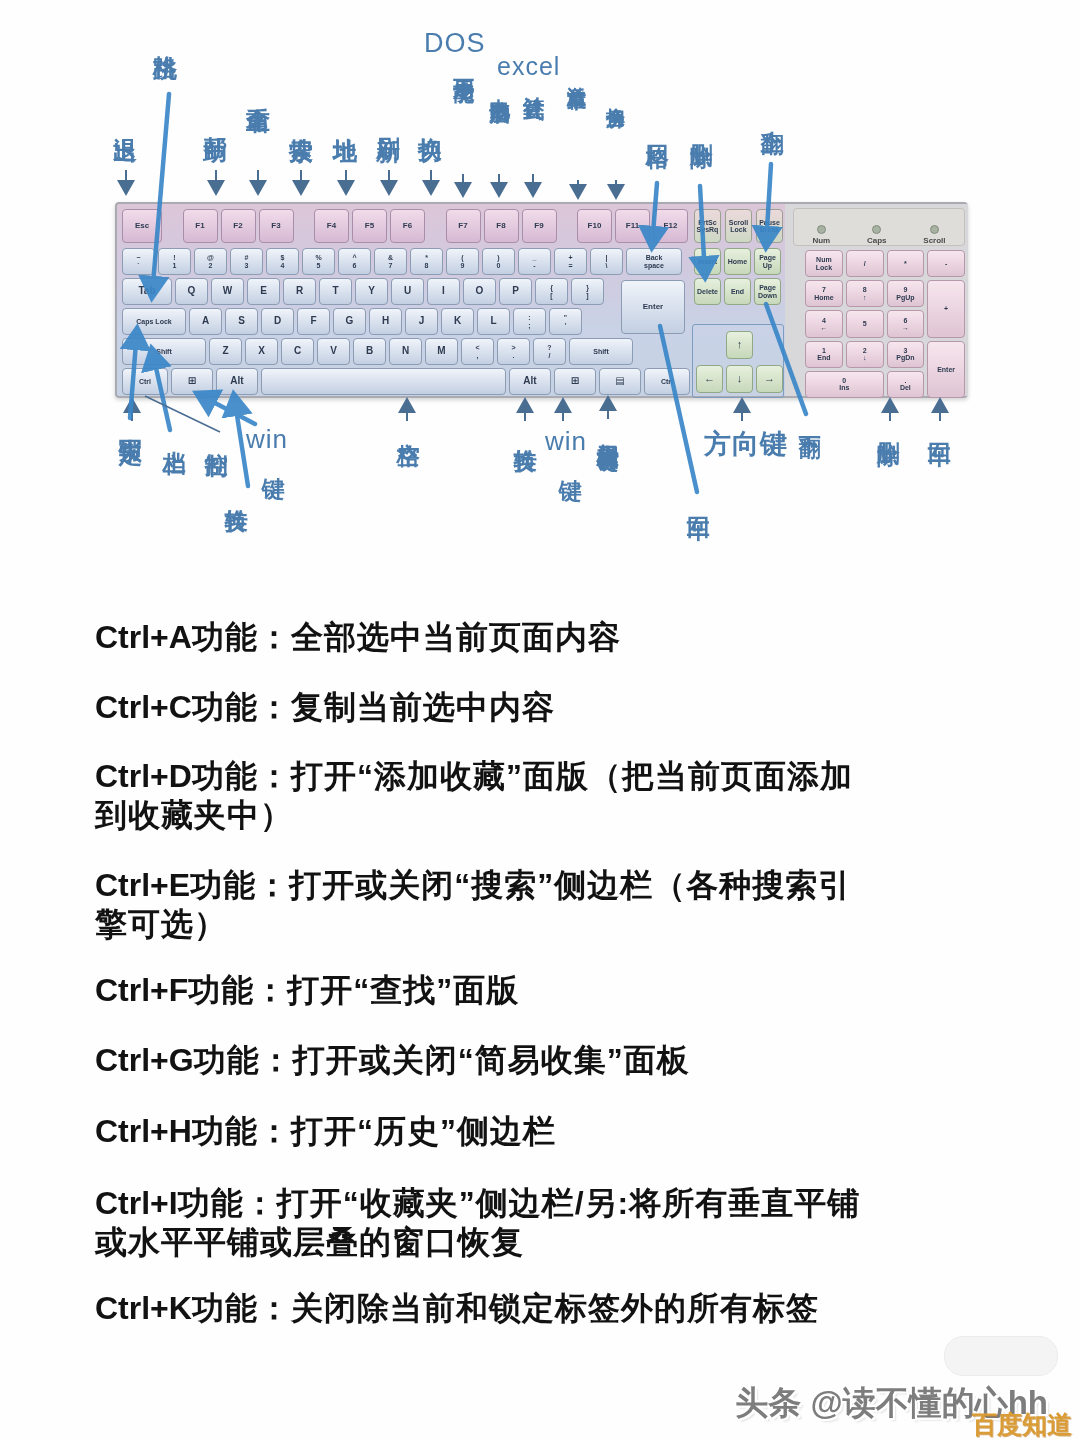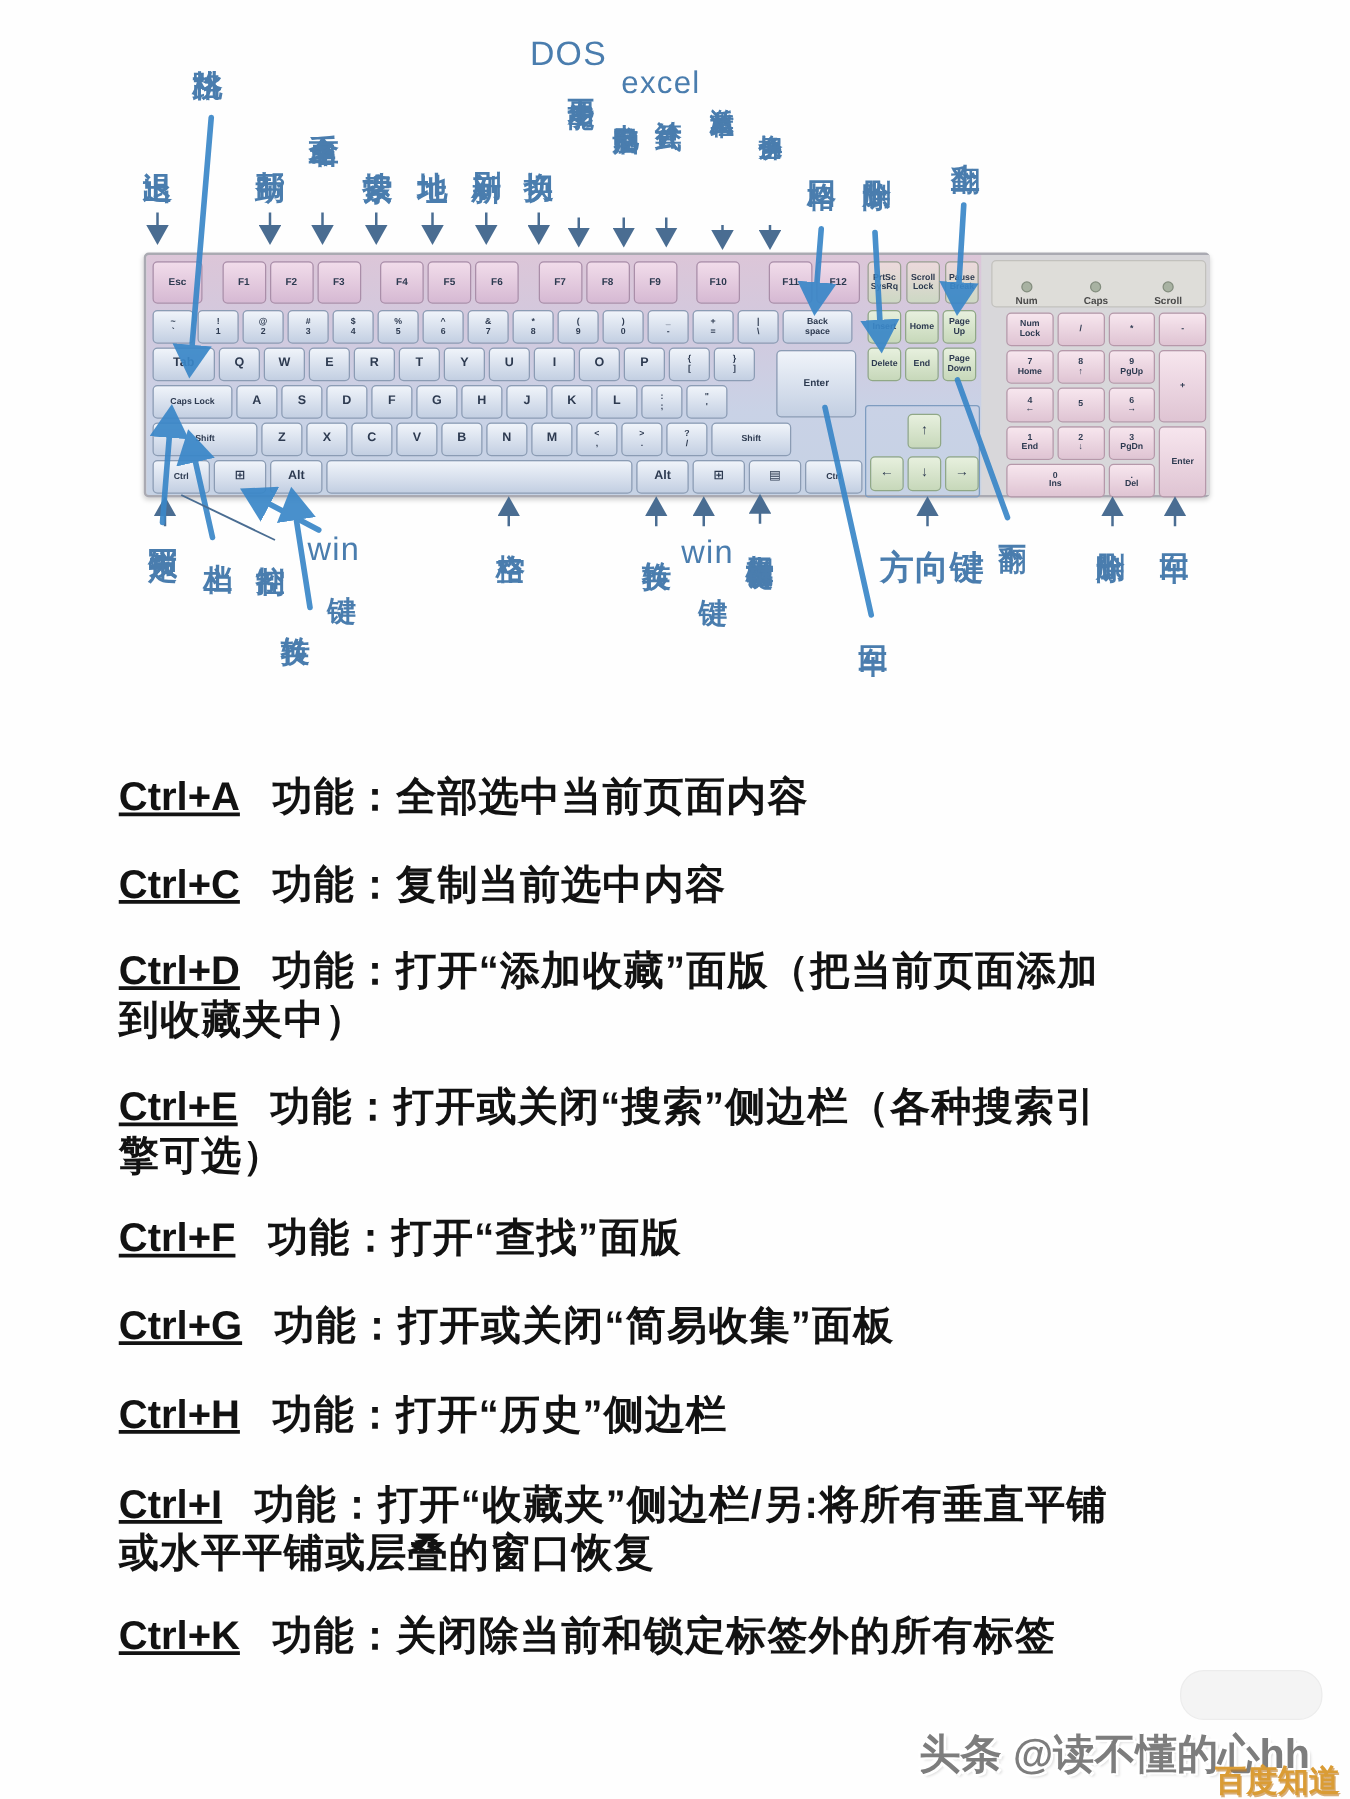--- a/index.html
+++ b/index.html
@@ -48,21 +48,21 @@
        border:1px solid #7e9cc0;border-radius:3px;box-sizing:border-box;}
   #arrowpad .key{position:absolute;width:27px;height:28px;font-size:11px;}
   #numpad{position:absolute;left:688px;top:46px;width:160px;height:148px;display:grid;
        grid-template-columns:repeat(4,1fr);grid-template-rows:repeat(5,1fr);gap:3px;}
   #numpad .key{background:linear-gradient(180deg,#f7e6ee,#dfc4d3);border-color:#b698aa;
        font-size:7px;width:auto;height:auto;}
 
   
   .shortcut{position:absolute;left:95px;width:905px;color:#121212;font-weight:bold;
             font-size:32px;line-height:39px;letter-spacing:1px;white-space:pre-line;}
-  .shortcut .combo{margin-right:26px;letter-spacing:0;text-decoration:underline;}
+  .shortcut .combo{letter-spacing:0;}
 
   
   #faint-pill{position:absolute;right:22px;top:1336px;width:112px;height:38px;border-radius:19px;
               background:#f4f4f4;border:1px solid #ececec;}
   #credit{position:absolute;right:32px;top:1381px;font-size:33px;font-weight:bold;color:#7d7d7d;
           text-shadow:-2px -2px 0 #fff,2px -2px 0 #fff,-2px 2px 0 #fff,2px 2px 0 #fff,3px 3px 2px rgba(0,0,0,.12);}
   #badge{position:absolute;right:8px;top:1408px;font-size:25px;font-weight:bold;color:#da9c35;
          text-shadow:1px 1px 0 rgba(190,120,30,.6);}
 </style>
 </head>
@@ -100,21 +100,21 @@
         <div class="ksp"></div>
         <div class="key" style="width: 35px; height: 34px;">F4</div>
         <div class="key" style="width: 35px; height: 34px;">F5</div>
         <div class="key" style="width: 35px; height: 34px;">F6</div>
         <div class="ksp"></div>
         <div class="key" style="width: 35px; height: 34px;">F7</div>
         <div class="key" style="width: 35px; height: 34px;">F8</div>
         <div class="key" style="width: 35px; height: 34px;">F9</div>
         <div class="ksp"></div>
         <div class="key" style="width: 35px; height: 34px;">F10</div>
-        <div class="key" style="width: 35px; height: 34px; margin-left: 20px;">F11</div>
+        <div class="key" style="width: 35px; height: 34px;">F11</div>
         <div class="key" style="width: 35px; height: 34px;">F12</div>
       </div>
     <div id="mainrows">
         <div class="krow">
           <div class="key sm" style="width: 33px;">~
 `</div>
           <div class="key sm" style="width: 33px;">!
 1</div>
           <div class="key sm" style="width: 33px;">@
 2</div>
@@ -285,21 +285,21 @@
   <div class="vlabel" style="left:204px;top:434px;font-size:23px;">控制</div>
   <div class="hlabel" style="left:246px;top:424px;font-weight:normal;">win</div>
   <div class="vlabel" style="left:261px;top:458px;font-size:23px;">键</div>
   <div class="vlabel" style="left:224px;top:490px;font-size:23px;">转换</div>
   <div class="vlabel" style="left:396px;top:424px;font-size:23px;">空格</div>
   <div class="vlabel" style="left:513px;top:430px;font-size:23px;">转换</div>
   <div class="hlabel" style="left:545px;top:426px;font-weight:normal;">win</div>
   <div class="vlabel" style="left:558px;top:460px;font-size:23px;">键</div>
   <div class="vlabel" style="left:596px;top:426px;font-size:22px;">相当于鼠标右键</div>
   <div class="vlabel" style="left:686px;top:498px;font-size:23px;">回车</div>
-  <div class="hlabel" style="left:704px;top:436px;font-size:27px;">方向键</div>
+  <div class="hlabel" style="left:704px;top:426px;font-size:27px;">方向键</div>
   <div class="vlabel" style="left:798px;top:418px;font-size:22px;">下翻</div>
   <div class="vlabel" style="left:876px;top:424px;font-size:23px;">删除</div>
   <div class="vlabel" style="left:927px;top:424px;font-size:23px;">回车</div>
 
   <svg width="1080" height="610" style="position:absolute;left:0;top:0;pointer-events:none;">
     <defs>
       <marker id="ad" markerWidth="9" markerHeight="9" refX="6" refY="4.5" orient="auto">
         <path d="M0,0 L8,4.5 L0,9 z" fill="#4a6d92"></path>
       </marker>
       <marker id="ab" markerWidth="7" markerHeight="7" refX="4.5" refY="3.5" orient="auto">

